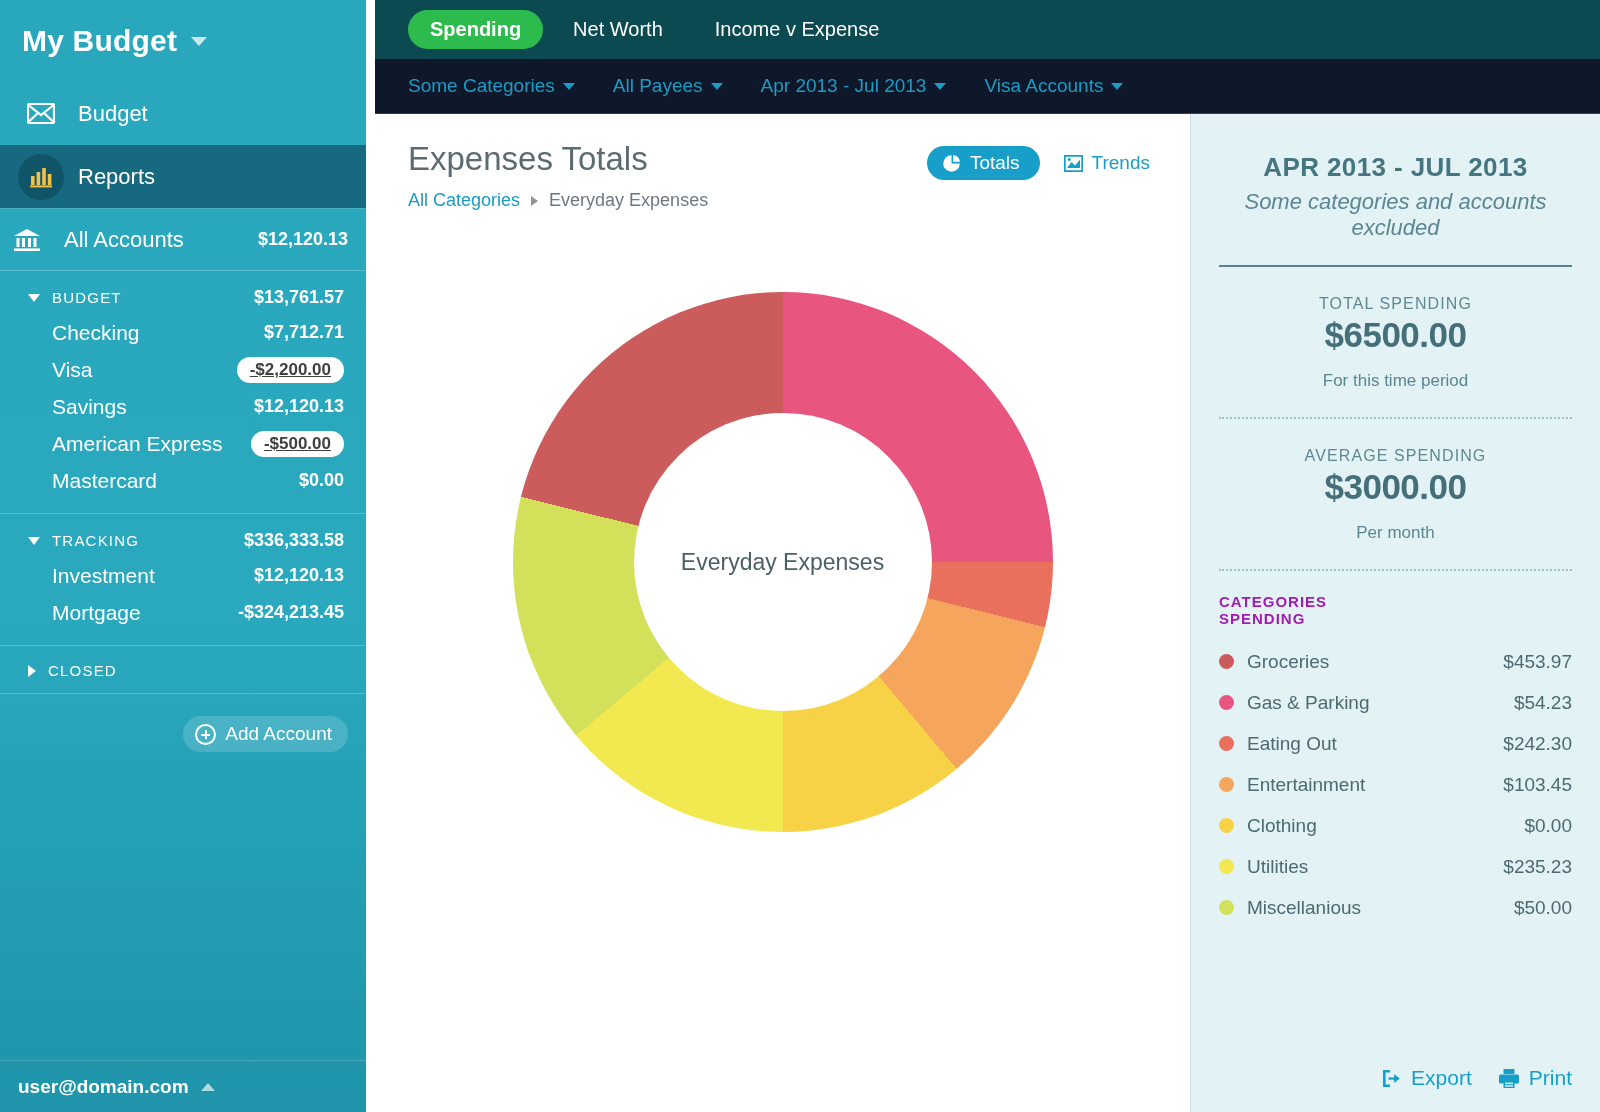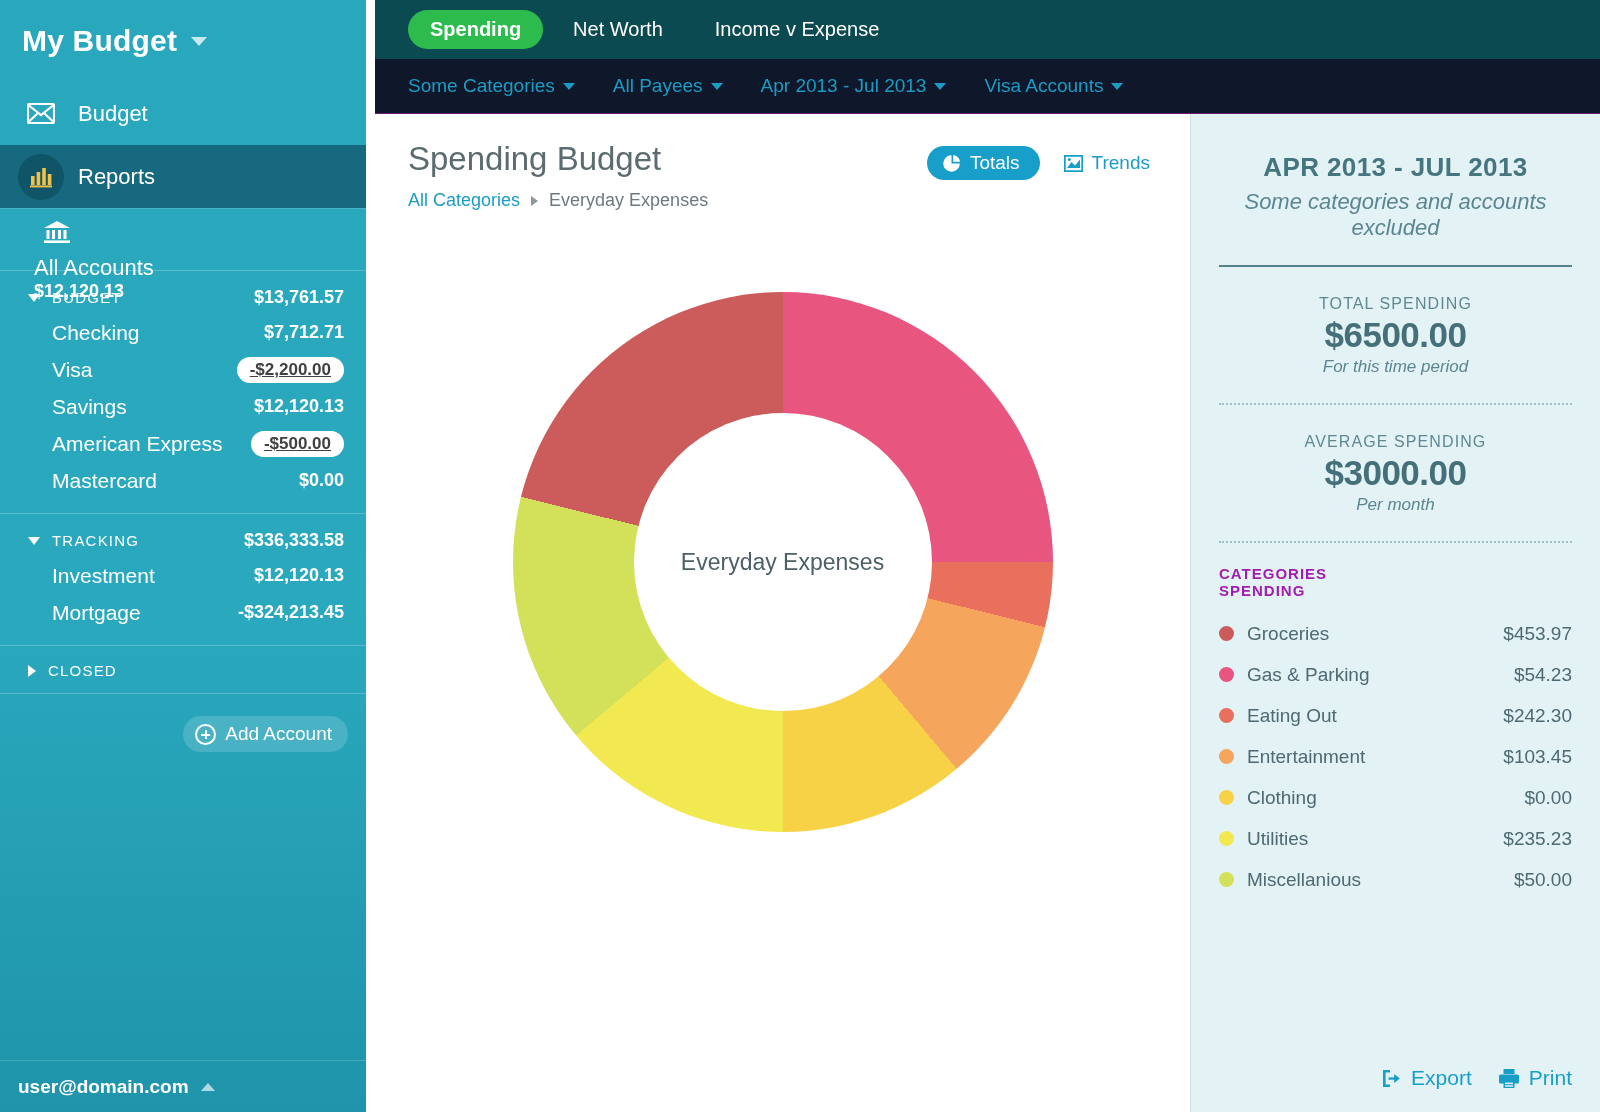--- a/index.html
+++ b/index.html
@@ -35,24 +35,23 @@
   .nav-ico {
     width: 46px; flex: 0 0 46px; display: flex; align-items: center; justify-content: center;
     margin-right: 14px;
   }
   .nav-item.active .nav-ico {
     background: #0f5567; border-radius: 50%; height: 46px;
   }
   .nav-label { font-weight: 400; }
 
   .allacct {
-    height: 63px; display: flex; align-items: flex-start; padding-left: 34px; padding-right: 18px;
+    height: 63px; display: flex; align-items: center; padding-left: 4px; padding-right: 18px;
     font-size: 22px; border-bottom: 1px solid rgba(255,255,255,.22);
     border-top: 1px solid rgba(255,255,255,.12);
-    flex-direction: column;
   }
   .allacct .nav-label { flex: 1; }
   .allacct-amt { font-weight: bold; font-size: 18px; }
 
   .group { border-bottom: 1px solid rgba(255,255,255,.22); padding: 10px 0 14px; }
   .group-head {
     display: flex; align-items: center; padding: 6px 22px 6px 28px;
     font-size: 15px; letter-spacing: 1.2px; cursor: pointer;
   }
   .tri-down { width: 0; height: 0; border-left: 6px solid transparent; border-right: 6px solid transparent; border-top: 8px solid #fff; margin-right: 12px; }
@@ -151,21 +150,21 @@
     border-left: 1px solid #cfe2e7; display: flex; flex-direction: column;
     padding: 0 28px;
   }
   .rp-title { text-align: center; font-size: 26px; font-weight: bold; color: #45757f; margin-top: 38px; letter-spacing: .4px; }
   .rp-sub { text-align: center; font-size: 22px; font-style: italic; color: #5b8691; margin-top: 6px; }
   .rp-rule { height: 2px; background: #57818b; margin: 24px 0 0; }
 
   .stat { text-align: center; padding: 28px 0 26px; }
   .stat-label { font-size: 16px; letter-spacing: 1.1px; color: #5f8892; }
   .stat-value { font-size: 35px; font-weight: bold; color: #456f79; margin-top: 2px; letter-spacing: -.5px; }
-  .stat-note { font-size: 17px; font-style: italic; color: #5b8691; margin-top: 2px; }
+  .stat-note { font-size: 17px; color: #5b8691; margin-top: 16px; }
   .dotted { border-top: 2px dotted #9dc1c9; }
 
   .cat-head { display: flex; margin-top: 22px; font-size: 15px; font-weight: bold; letter-spacing: 1px; color: #a21caf; flex-direction: column; }
   .cat-head .ch-left { flex: 1; }
   .cat-list { margin-top: 14px; }
   .cat-row { display: flex; align-items: center; height: 41px; font-size: 19px; color: #4d6a72; cursor: pointer; }
   .cat-dot { width: 15px; height: 15px; border-radius: 50%; flex: 0 0 15px; margin-right: 13px; }
   .cat-name { flex: 1; }
   .cat-amt { }
 
@@ -322,21 +321,21 @@
         <span>Visa Accounts</span>
         <span class="filt-caret"></span>
       </div>
     </div>
 
     <div class="body-row">
 
       <div class="content">
         <div class="content-head">
           <div class="title-block">
-            <div class="page-title">Spending Budget</div>
+            <div class="page-title">Expenses Totals</div>
             <div class="breadcrumb">
               <span class="bc-link">All Categories</span>
               <span class="bc-arrow"></span>
               <span>Everyday Expenses</span>
             </div>
           </div>
 
           <div class="viewtoggle">
             <div class="vt-btn active">
               <span>

